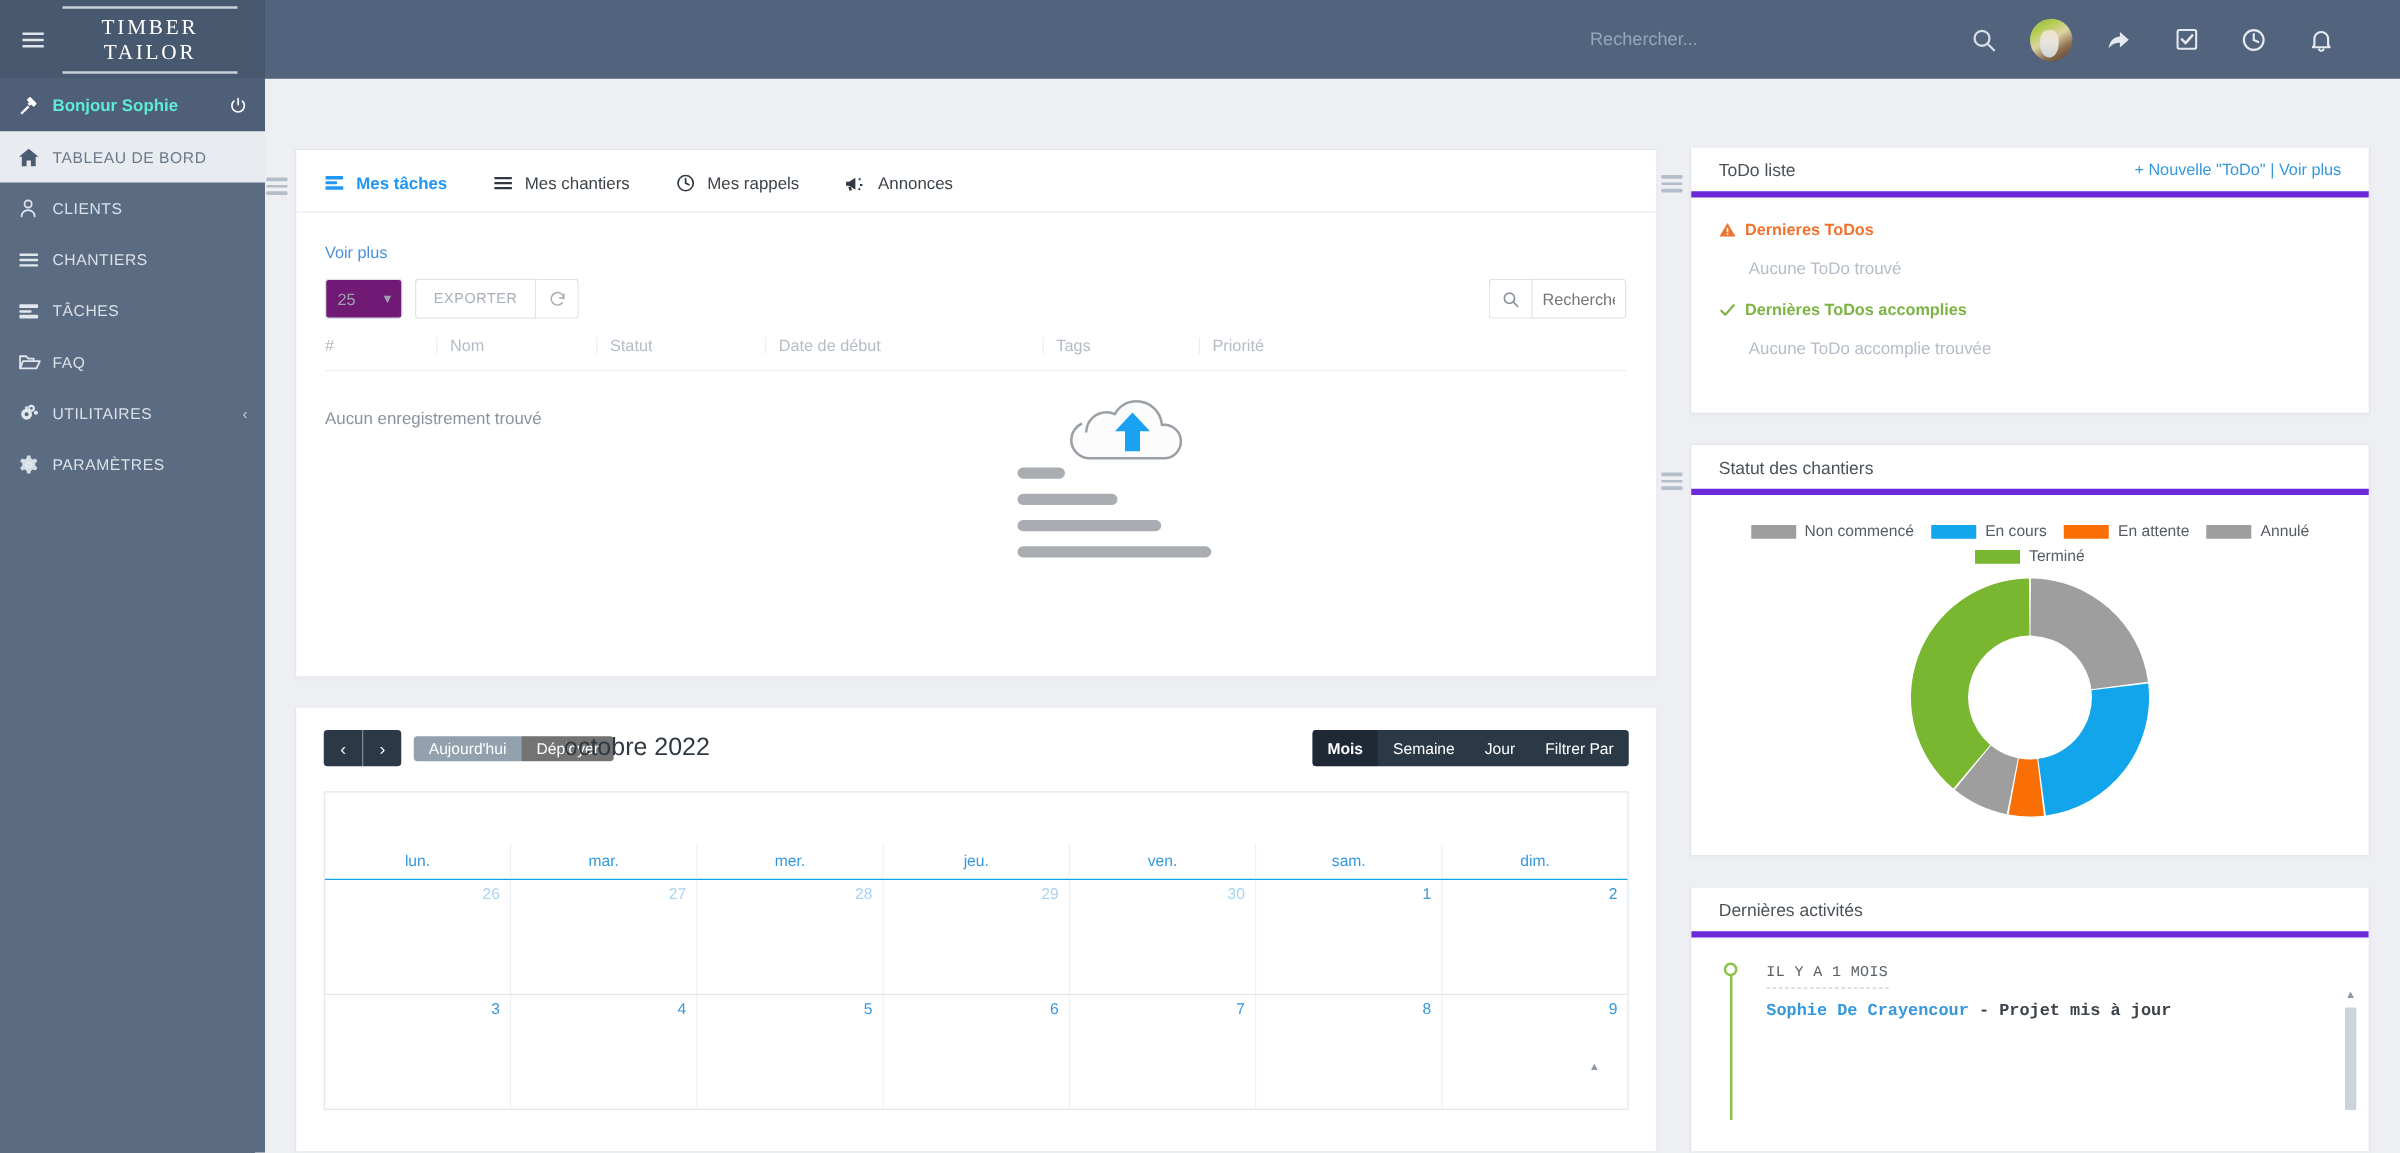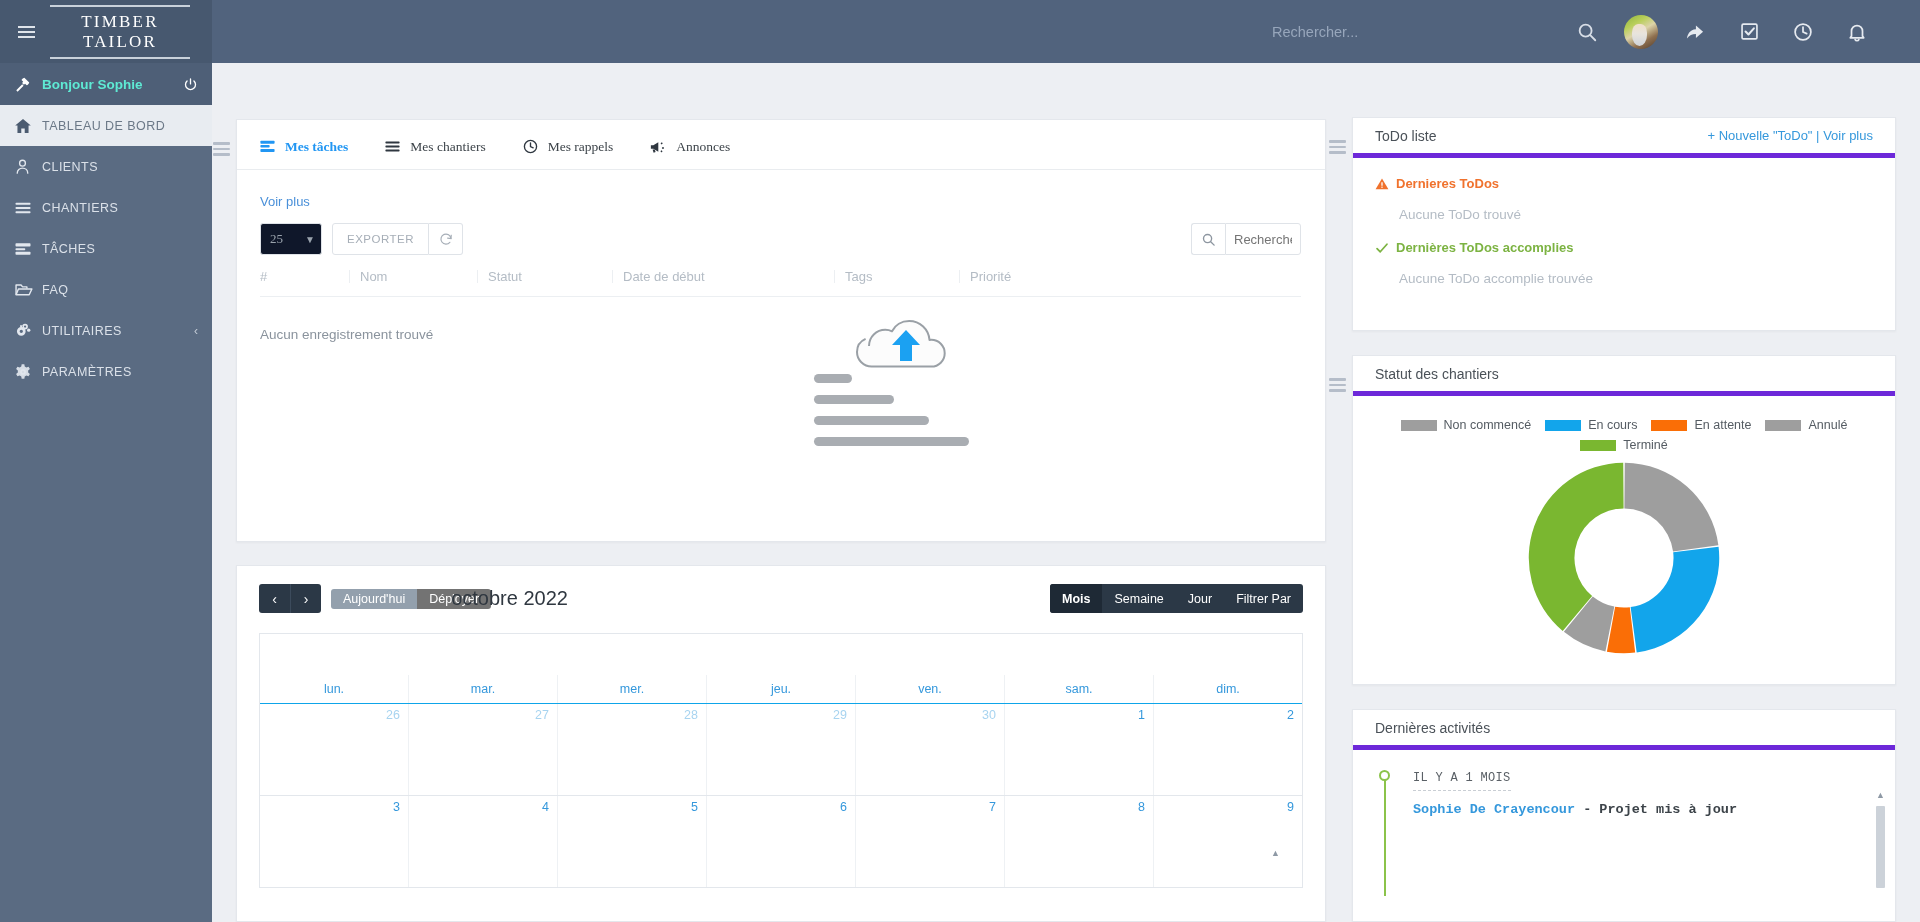--- a/index.html
+++ b/index.html
@@ -88,30 +88,30 @@
   }
   .grip {
     position: absolute; left: -24px; top: 22px;
     width: 17px; display: flex; flex-direction: column; gap: 3px;
     cursor: move;
   }
   .grip i { display: block; height: 2.5px; background: #b5bdc9; border-radius: 1px; }
 
   
   #tasksCard { left: 24px; top: 56px; width: 1090px; height: 423px; }
-  .tabs { height: 50px; display: flex; align-items: center; padding: 4px 0 0 22px; border-bottom: 1px solid #e9ecef; font-family: Liberation Serif, serif; }
+  .tabs { height: 50px; display: flex; align-items: center; padding: 4px 0 0 22px; border-bottom: 1px solid #e9ecef; }
   .tab { display: flex; align-items: center; height: 49px; padding: 0 20px 0 0; margin-right: 16px; cursor: pointer; font-size: 13.5px; color: #3c4349; }
   .tab .ti { margin-right: 9px; display: flex; }
   .tab.active { color: #2196f3; font-weight: bold; }
   .voirplus { color: #4a90d9; font-size: 13px; padding: 24px 0 0 23px; cursor: pointer; }
   .toolbar { display: flex; align-items: center; padding: 14px 24px 0 23px; }
   .sel {
     width: 62px; height: 32px; border: 1px solid #dfe3e8; border-radius: 3px;
-    background: #0f172a; color: #9aa3ad; font-size: 13px; padding: 0 6px 0 9px;
-    display:flex; align-items:center; cursor: pointer; font-family: Liberation Serif, serif;
+    background: #701a75; color: #9aa3ad; font-size: 13px; padding: 0 6px 0 9px;
+    display:flex; align-items:center; cursor: pointer;
   }
   .sel .cv { margin-left: auto; font-size: 10px; color:#9aa3ad; }
   .btngrp { display: flex; margin-left: 10px; }
   .btngrp .b {
     height: 32px; border: 1px solid #dfe3e8; background: #fff;
     color: #a6aeb7; font-size: 11.5px; letter-spacing: .5px;
     display: flex; align-items: center; justify-content: center; cursor: pointer;
   }
   .btngrp .b:first-child { padding: 0 14px; border-radius: 3px 0 0 3px; }
   .btngrp .b:last-child { width: 34px; border-left: 0; border-radius: 0 3px 3px 0; }

